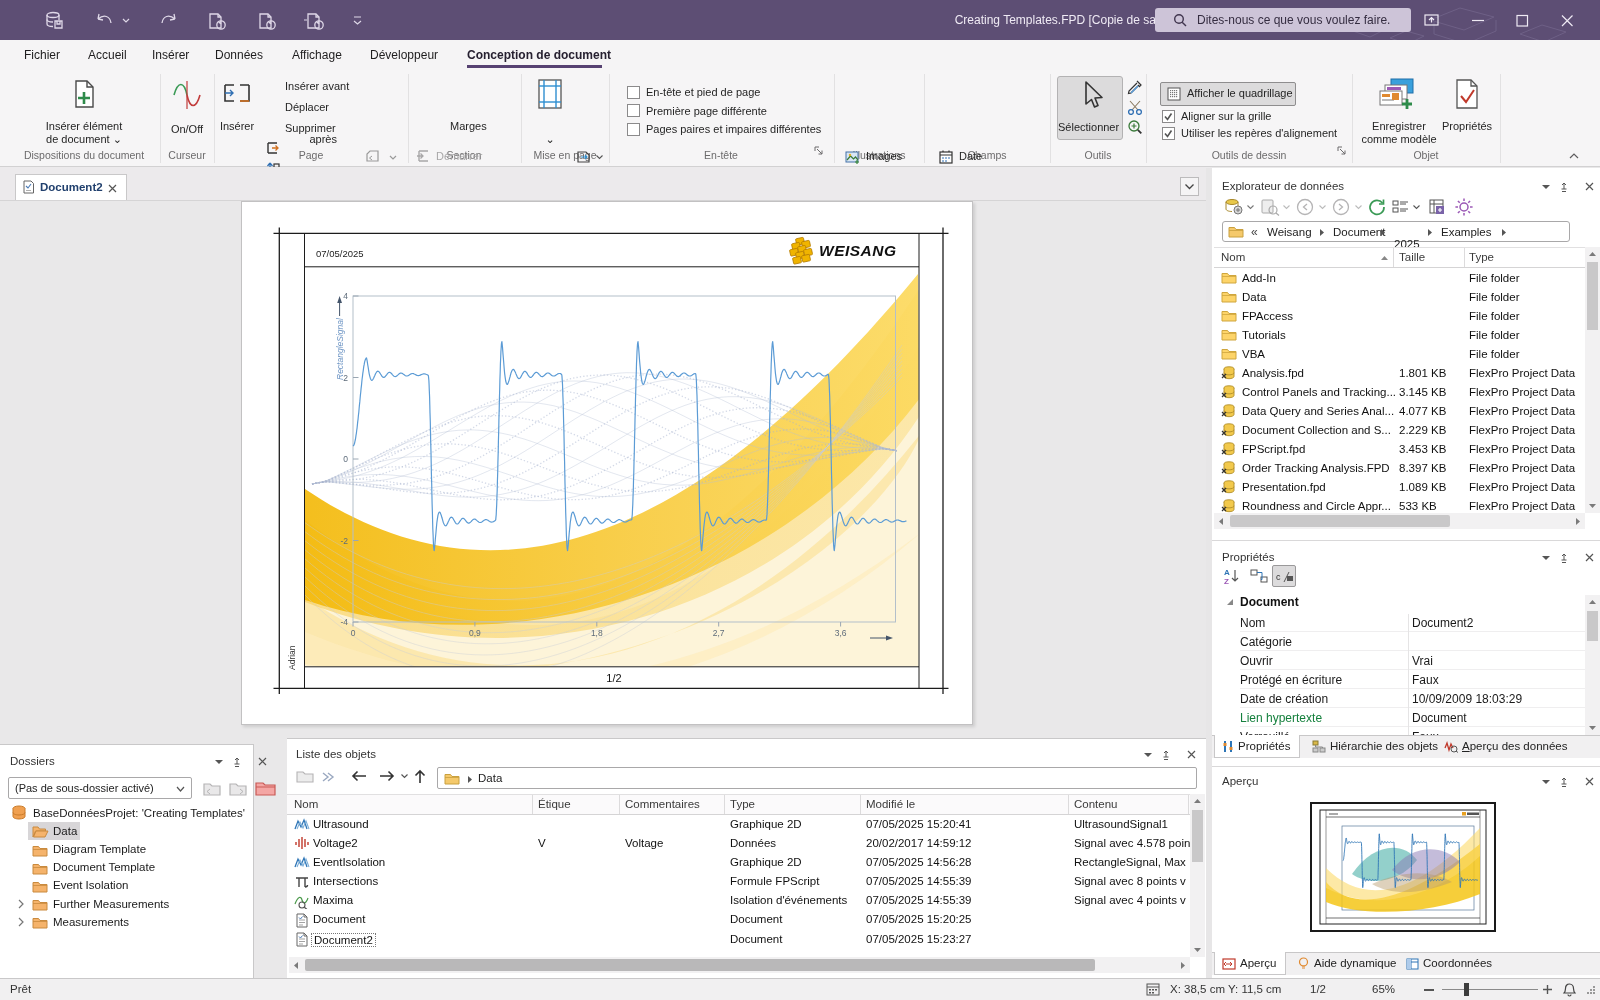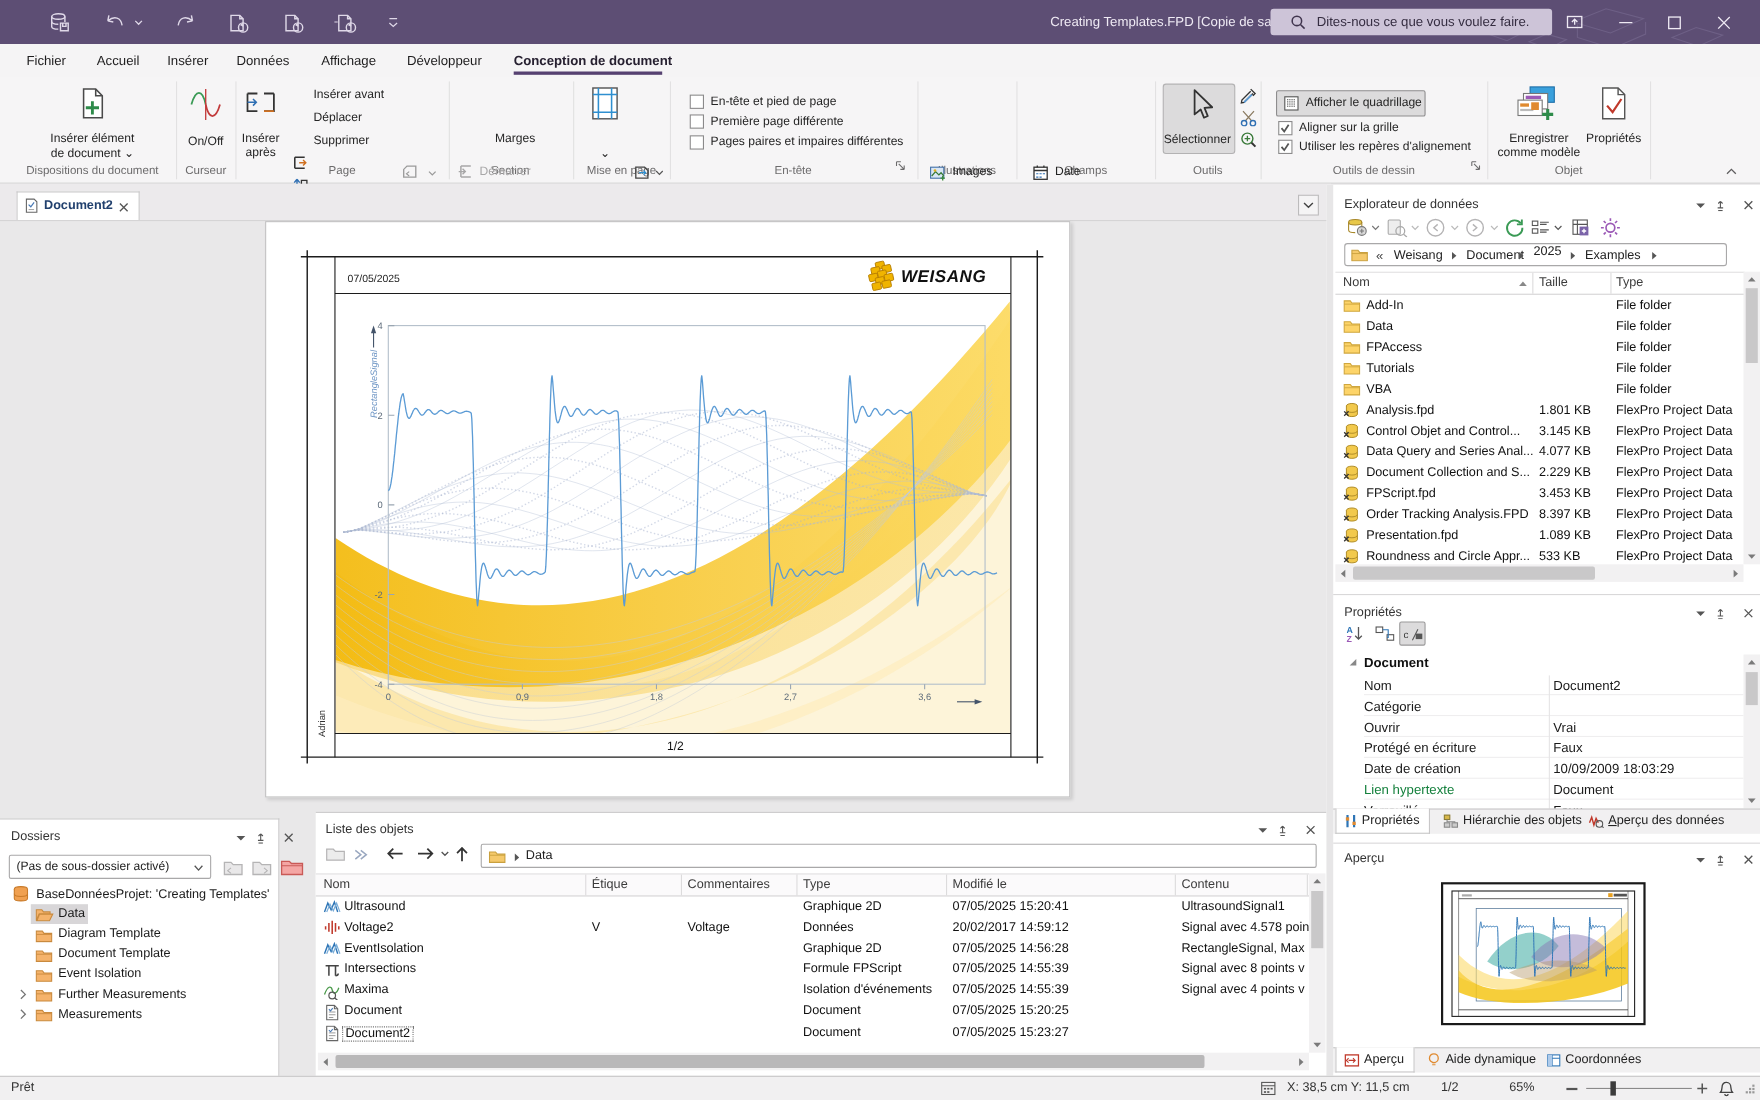--- a/index.html
+++ b/index.html
@@ -114,21 +114,21 @@
       <path d="M16 16 C19 30, 25 30, 29 16" fill="none" stroke="#c23b3b" stroke-width="1.6"></path>
       <line x1="16" y1="2" x2="16" y2="30" stroke="#c23b3b" stroke-width="1.2"></line>
     </svg>
     <div class="tx" style="left:187px;top:53px;width:200px;margin-left:-100px;text-align:center;font-size:11px;color:#252525">On/Off</div>
     <svg width="28" height="30" viewBox="0 0 28 30" style="position:absolute;left:223px;top:9px">
       <path d="M2 6 h9 M2 6 v16 h9 M17 6 h9 M26 6 v16 h-9" fill="none" stroke="#333" stroke-width="1.6"></path>
       <path d="M2 14 l8 0 m-3 -3 l3 3 -3 3" stroke="#2f6fb3" stroke-width="1.4" fill="none"></path>
       <path d="M17 22 h9" stroke="#d07020" stroke-width="1.6"></path>
     </svg>
     <div class="tx" style="left:237px;top:50px;width:200px;margin-left:-100px;text-align:center;font-size:11px;color:#252525">Insérer</div>
-    <div class="tx" style="left:237px;top:63px;width:200px;margin-left:-100px;text-align:center;font-size:11px;color:#252525">après</div>
+    <div class="tx" style="left:237px;top:63px;width:200px;margin-left:-100px;text-align:right;font-size:11px;color:#252525">après</div>
     <svg width="16" height="16" viewBox="0 0 16 16" style="position:absolute;left:264px;top:70px">
       <path d="M4 3 h9 M4 3 v10 M4 13 h9" fill="none" stroke="#333" stroke-width="1.4"></path>
       <path d="M8 8 h6 m-2.5 -2.5 l2.5 2.5 -2.5 2.5" stroke="#d07020" fill="none" stroke-width="1.3"></path>
     </svg>
     <div class="tx" style="left:285px;top:10px;font-size:11px;color:#252525">Insérer avant</div>
     <svg width="16" height="16" viewBox="0 0 16 16" style="position:absolute;left:264px;top:91px">
       <path d="M6 2 v12 m-2.5 -3 l2.5 3 2.5 -3 m-2.5 -9 l-2.5 3 m2.5 -3 l2.5 3" fill="none" stroke="#2f6fb3" stroke-width="1.3"></path>
       <rect x="10" y="3" width="5" height="10" fill="none" stroke="#333" stroke-width="1.2"></rect>
     </svg>
     <div class="tx" style="left:285px;top:31px;font-size:11px;color:#252525">Déplacer</div>
@@ -724,21 +724,21 @@
       </svg>
       <div class="tx" style="left:28px;top:3px;font-size:12px;color:#444">«</div>
       <div class="tx" style="left:44px;top:4px;font-size:11.5px;color:#222">Weisang</div>
       <svg width="7" height="9" viewBox="0 0 7 9" style="position:absolute;left:95px;top:6px">
         <path d="M2 1 l4 3.5 -4 3.5 z" fill="#555"></path>
       </svg>
       <div class="tx" style="left:110px;top:4px;font-size:11.5px;color:#222">Document</div>
       <svg width="7" height="9" viewBox="0 0 7 9" style="position:absolute;left:156px;top:6px">
         <path d="M2 1 l4 3.5 -4 3.5 z" fill="#555"></path>
       </svg>
-      <div class="tx" style="left:171px;top:1px;font-size:11.5px;color:#222">2025</div>
+      <div class="tx" style="left:171px;top:16px;font-size:11.5px;color:#222">2025</div>
       <svg width="7" height="9" viewBox="0 0 7 9" style="position:absolute;left:203px;top:6px">
         <path d="M2 1 l4 3.5 -4 3.5 z" fill="#555"></path>
       </svg>
       <div class="tx" style="left:218px;top:4px;font-size:11.5px;color:#222">Examples</div>
       <svg width="7" height="9" viewBox="0 0 7 9" style="position:absolute;left:277px;top:6px">
         <path d="M2 1 l4 3.5 -4 3.5 z" fill="#555"></path>
       </svg>
     </div>
     <div class="ab" style="left:2px;top:79px;width:372px;height:21px;border-top:1px solid #e1e0e1;border-bottom:1px solid #d5d4d5"></div>
     <div class="tx" style="left:9px;top:83px;font-size:11.5px;color:#3b3b3b">Nom</div>
@@ -787,21 +787,21 @@
     </svg>
     <div class="tx" style="left:30px;top:199px;font-size:11.5px;color:#111">Analysis.fpd</div>
     <div class="tx" style="left:187px;top:199px;font-size:11.5px;color:#111">1.801 KB</div>
     <div class="tx" style="left:257px;top:199px;font-size:11.5px;color:#111;width:112px;overflow:hidden">FlexPro Project Data</div>
     <svg width="16" height="16" viewBox="0 0 16 16" style="position:absolute;left:9px;top:216px">
       <ellipse cx="8" cy="4" rx="5" ry="2.2" fill="#f2c94c" stroke="#b08d28" stroke-width="0.9"></ellipse>
       <path d="M3 4 v7.5 c0 1.2 2.2 2.2 5 2.2 s5 -1 5 -2.2 V4" fill="#f2c94c" stroke="#b08d28" stroke-width="0.9"></path>
       <path d="M3 7.7 c0 1.2 2.2 2.2 5 2.2 s5 -1 5 -2.2" fill="none" stroke="#b08d28" stroke-width="0.9"></path>
       <path d="M1 9 l4 4 m0 -4 l-4 4" stroke="#333" stroke-width="1.2"></path>
     </svg>
-    <div class="tx" style="left:30px;top:218px;font-size:11.5px;color:#111">Control Objet and Control...</div>
+    <div class="tx" style="left:30px;top:218px;font-size:11.5px;color:#111">Control Panels and Tracking...</div>
     <div class="tx" style="left:187px;top:218px;font-size:11.5px;color:#111">3.145 KB</div>
     <div class="tx" style="left:257px;top:218px;font-size:11.5px;color:#111;width:112px;overflow:hidden">FlexPro Project Data</div>
     <svg width="16" height="16" viewBox="0 0 16 16" style="position:absolute;left:9px;top:235px">
       <ellipse cx="8" cy="4" rx="5" ry="2.2" fill="#f2c94c" stroke="#b08d28" stroke-width="0.9"></ellipse>
       <path d="M3 4 v7.5 c0 1.2 2.2 2.2 5 2.2 s5 -1 5 -2.2 V4" fill="#f2c94c" stroke="#b08d28" stroke-width="0.9"></path>
       <path d="M3 7.7 c0 1.2 2.2 2.2 5 2.2 s5 -1 5 -2.2" fill="none" stroke="#b08d28" stroke-width="0.9"></path>
       <path d="M1 9 l4 4 m0 -4 l-4 4" stroke="#333" stroke-width="1.2"></path>
     </svg>
     <div class="tx" style="left:30px;top:237px;font-size:11.5px;color:#111">Data Query and Series Anal...</div>
     <div class="tx" style="left:187px;top:237px;font-size:11.5px;color:#111">4.077 KB</div>

